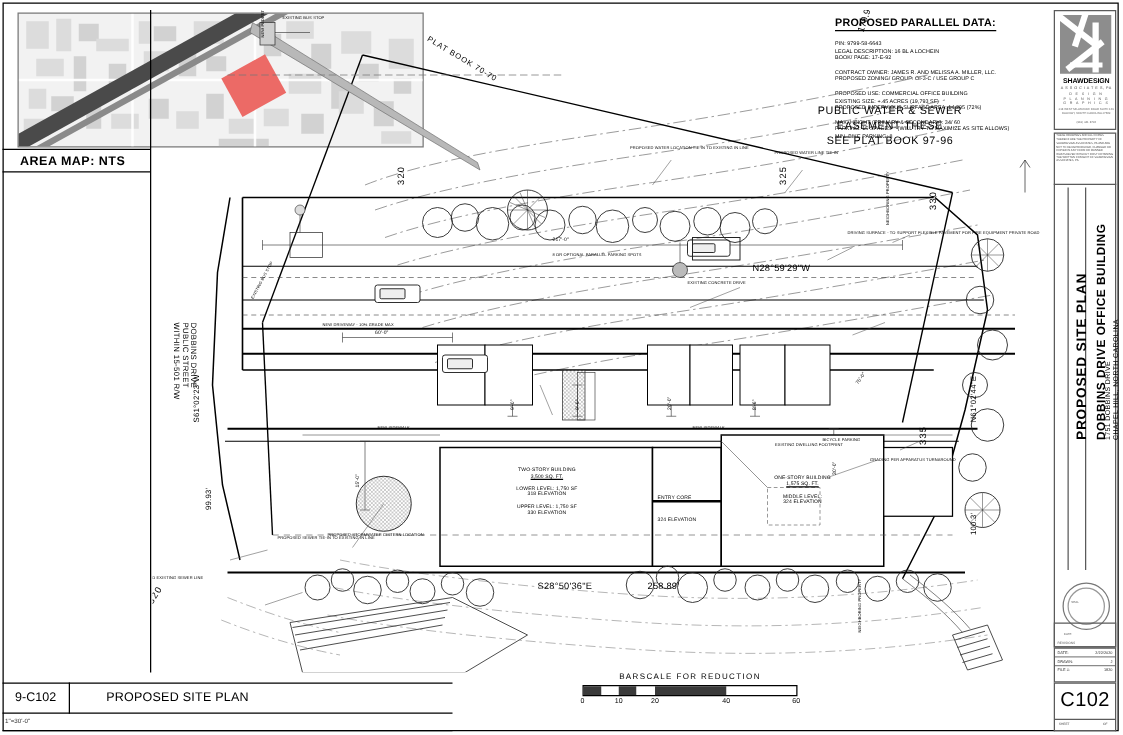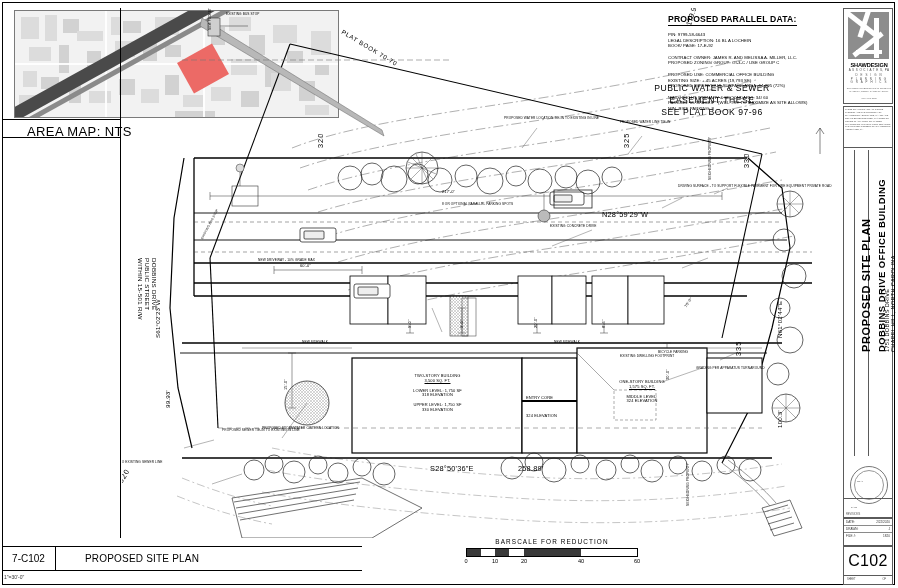--- a/index.html
+++ b/index.html
@@ -18,21 +18,21 @@
 
   
   #area-map-box{left:14px;top:10px;width:325px;height:108px;border:1px solid #7a7a7a;box-sizing:border-box;background:#f2f2f2;overflow:hidden;}
   .amap-blk{position:absolute;background:#dcdcdc;}
   .amap-blk2{position:absolute;background:#d2d2d2;}
   .amap-road{position:absolute;background:#ffffff;}
   #amap-rail{position:absolute;left:-40px;top:118px;width:470px;height:13px;background:#4a4a4a;transform:rotate(-29deg);transform-origin:left top;}
   #amap-rail2{position:absolute;left:-40px;top:136px;width:470px;height:5px;background:#8a8a8a;transform:rotate(-29deg);transform-origin:left top;}
   #amap-site{position:absolute;left:168px;top:40px;width:40px;height:35px;background:#e8past;}
   #amap-site{background:#ec6a66;transform:rotate(-29deg);}
-  #area-map-label{left:16px;top:124px;font-size:13px;letter-spacing:.4px;font-weight:normal;margin-left:11px;}
+  #area-map-label{left:16px;top:124px;font-size:10px;letter-spacing:.4px;font-weight:bold;}
   #amap-div-v2{left:120px;top:8px;width:1px;height:530px;background:#000;}
 
   
   #proj-data{left:668px;top:8px;width:160px;}
   #proj-title{font-size:8.6px;font-weight:bold;letter-spacing:.2px;border-bottom:1px solid #000;display:inline-block;padding-bottom:1px;}
   .pd-grp{margin-top:6px;}
   .pd-line{font-size:4.3px;line-height:5.6px;letter-spacing:.05px;white-space:nowrap;}
 
   
   #logo-box{left:843px;top:8px;width:50px;height:96px;border:1px solid #5a5a5a;box-sizing:border-box;}
@@ -253,21 +253,21 @@
     <span id="sheet-no-t">C102</span>
   </div>
   <div class="abs" id="sheet-foot">
     <span class="sf" style="left:3px;">SHEET</span>
     <span class="sf" style="right:6px;">OF</span>
   </div>
 
   <div class="abs" id="bl-box"></div>
   <div class="abs" id="bl-box2"></div>
   <div class="ln vl" id="bl-div"></div>
-  <div class="abs" id="bl-num">7-C102</div>
+  <div class="abs" id="bl-num">9-C102</div>
   <div class="abs" id="bl-name">PROPOSED SITE PLAN</div>
   <div class="abs" id="bl-scale">1"=30'-0"</div>
 
   <div class="abs" id="barscale-wrap">
     <div id="barscale-title">BARSCALE  FOR  REDUCTION</div>
     <div id="barscale">
       <div class="bs-seg" style="left:0;width:14px;"></div>
       <div class="bs-seg" style="left:28px;width:14px;"></div>
       <div class="bs-seg" style="left:57px;width:57px;"></div>
       <div class="bs-seg" style="left:114px;width:0px;"></div>

